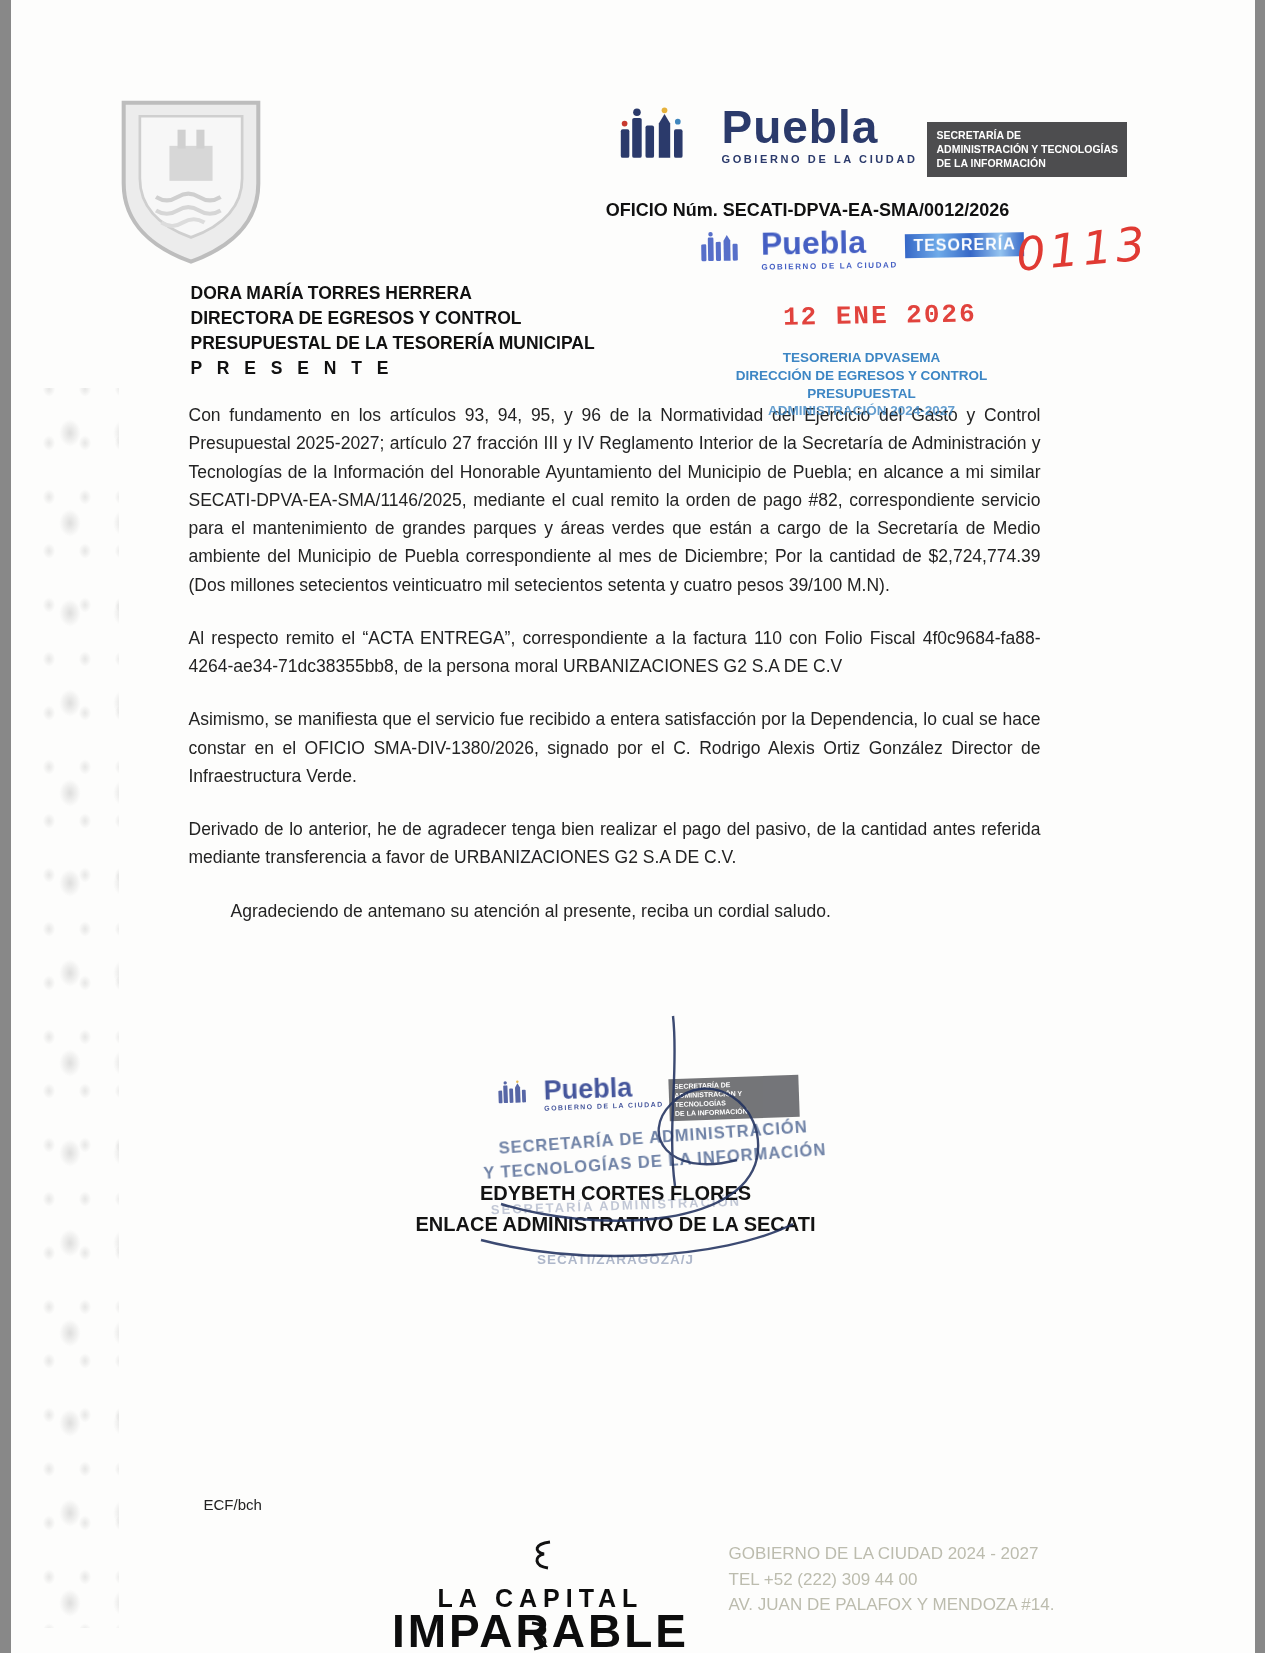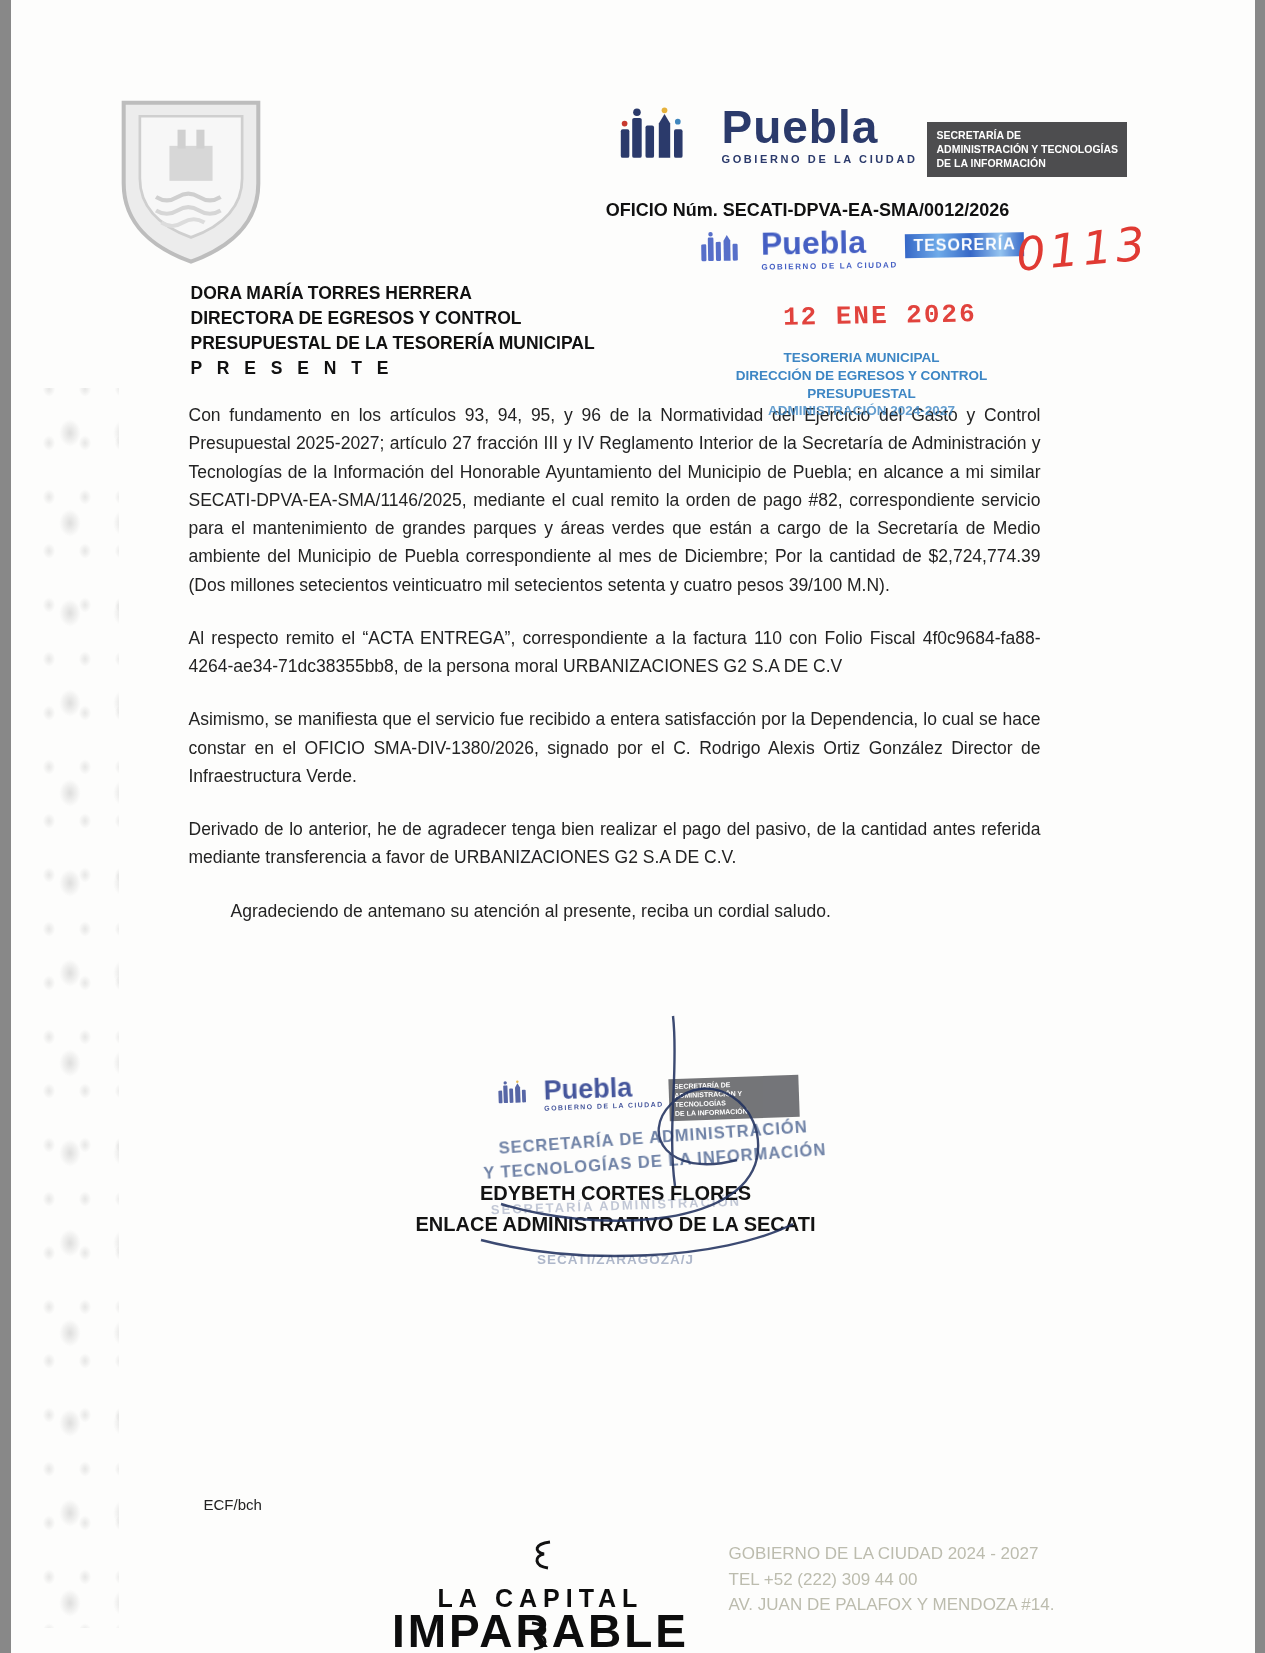--- a/index.html
+++ b/index.html
@@ -151,21 +151,21 @@
     </span>
     <span>
       <div class="stamp-brand-name">Puebla</div>
       <div class="stamp-brand-tagline">GOBIERNO DE LA CIUDAD</div>
     </span>
     <span class="teso-box">TESORERÍA</span>
   </div>
   <div class="folio-hand">0113</div>
   <div class="date-stamp">12 ENE 2026</div>
   <div class="office-blue">
-    <div>TESORERIA MUNICIPAL</div>
+    <div>TESORERIA DPVASEMA</div>
     <div>DIRECCIÓN DE EGRESOS Y CONTROL</div>
     <div>PRESUPUESTAL</div>
     <div class="faded">ADMINISTRACIÓN 2024-2027</div>
   </div>
 
   <div class="recipient">
     <div>DORA MARÍA TORRES HERRERA</div>
     <div>DIRECTORA DE EGRESOS Y CONTROL</div>
     <div>PRESUPUESTAL DE LA TESORERÍA MUNICIPAL</div>
     <div class="presente">P R E S E N T E</div>

